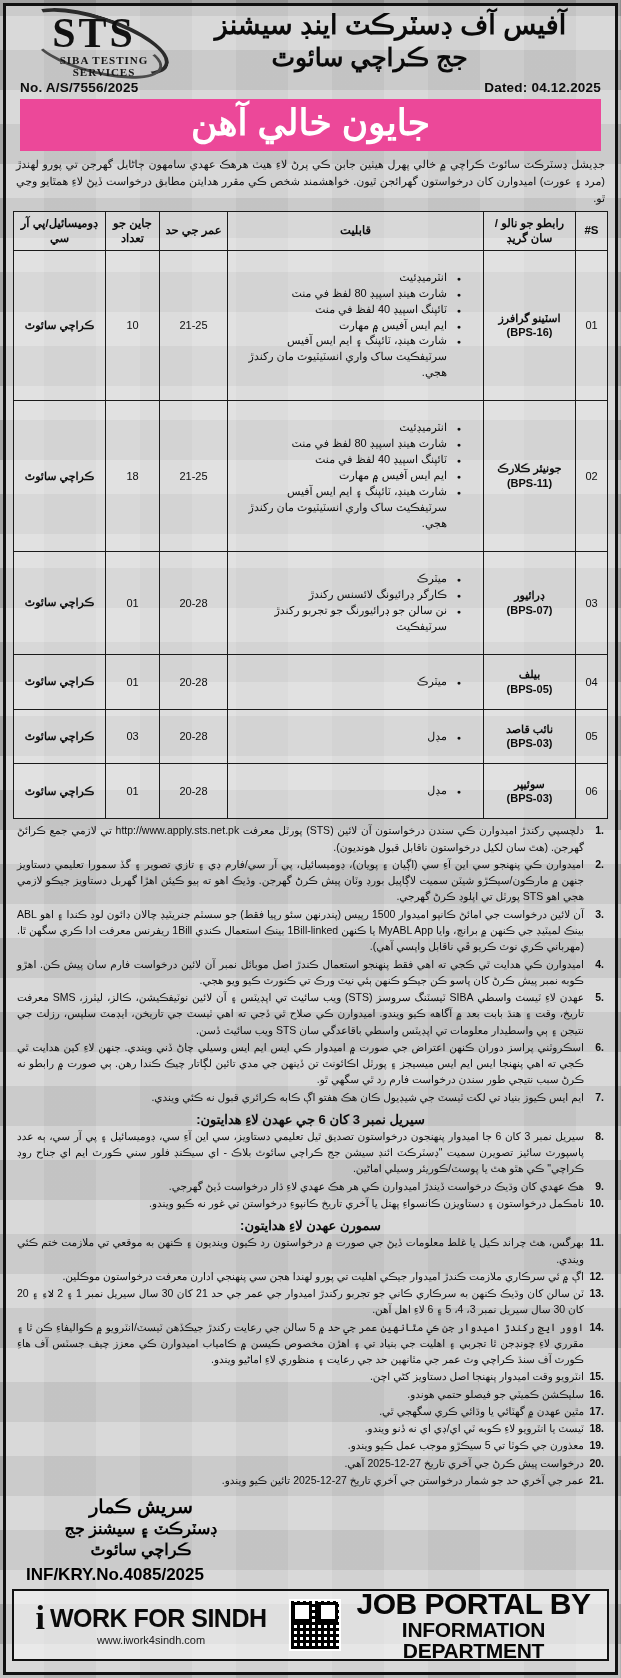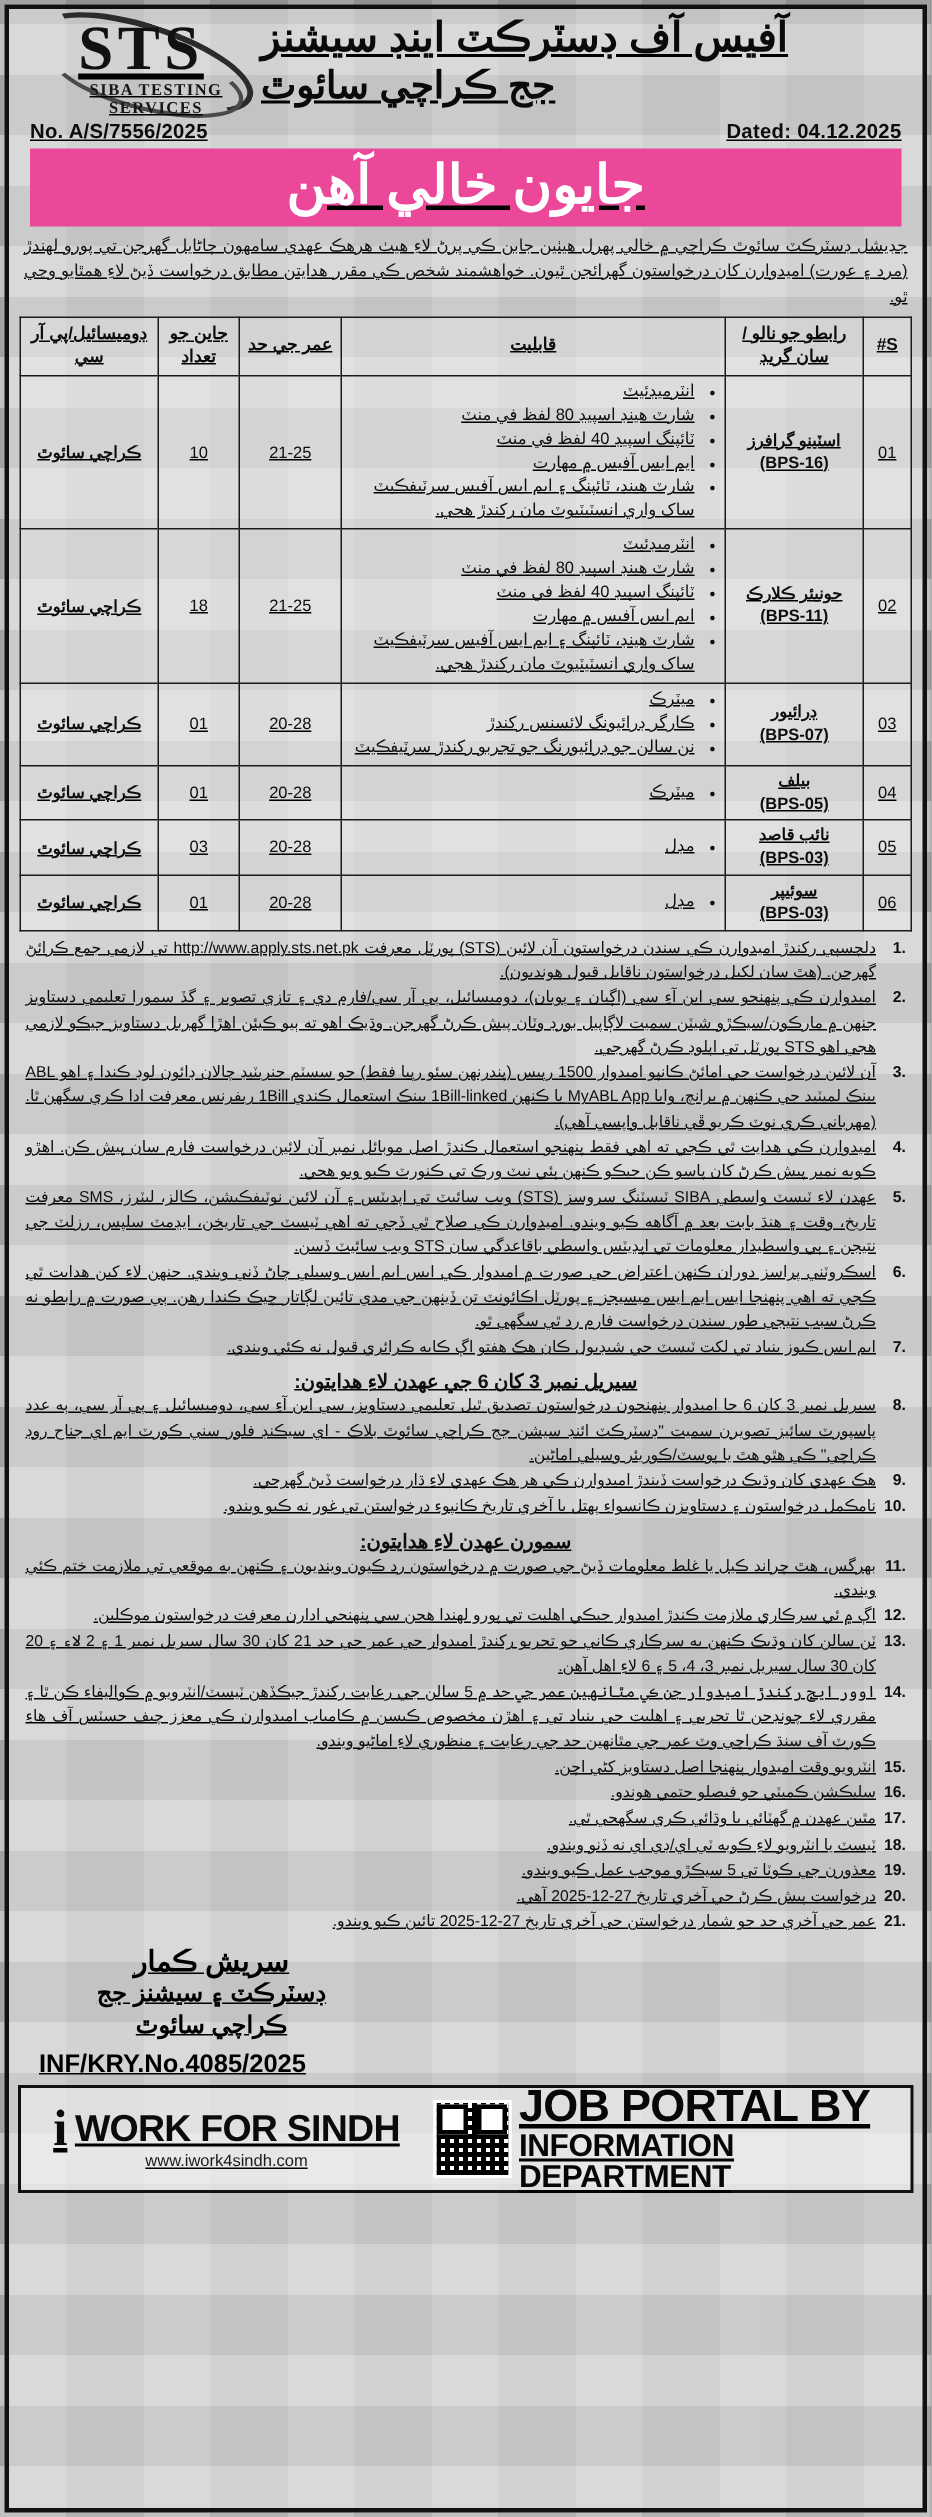--- a/index.html
+++ b/index.html
@@ -23,39 +23,38 @@
     opacity: .85;
     pointer-events: none;
   }
   .page {
     position: relative;
     z-index: 1;
     width: 621px;
     height: 1678px;
     padding: 3px;
     background: transparent;
-    text-decoration: underline;
   }
   .frame {
     border: 3px solid #111;
     background: rgba(236,236,236,0.55);
     height: 1672px;
     display: flex;
     flex-direction: column;
   }
   
   .masthead {
     display: flex;
     align-items: flex-start;
     justify-content: space-between;
     padding: 4px 8px 0 8px;
   }
   .masthead-titles {
     flex: 1;
-    text-align: left;
+    text-align: center;
     direction: rtl;
   }
   .title-line1 {
     font-size: 27px;
     font-weight: bold;
     color: #0a0a0a;
     line-height: 1.18;
     letter-spacing: .5px;
     white-space: nowrap;
   }
@@ -168,21 +167,21 @@
     text-align: center;
     line-height: 1.3;
     padding: 4px 3px;
   }
   .col-sn { width: 32px; text-align: center; font-size: 12px; }
   .col-post { width: 92px; text-align: center; line-height: 1.35; font-weight: bold; }
   .col-qual { text-align: right; }
   .col-age { width: 68px; text-align: center; font-size: 12px; }
   .col-count { width: 54px; text-align: center; font-size: 12px; }
   .col-dom { width: 92px; text-align: center; font-weight: bold; }
-  .qual-list { margin: 0; padding: 0 14px 0 0; list-style: none; }
+  .qual-list { margin: 16px; padding: 0 14px 0 0; list-style: none; }
   .qual-list li {
     position: relative;
     line-height: 1.45;
     padding-right: 2px;
   }
   .qual-list li:before {
     content: "\25CF";
     position: absolute;
     right: -12px;
     font-size: 7px;
@@ -293,21 +292,21 @@
     position: absolute;
     width: 14px; height: 14px;
     border: 3px solid #000;
     background: #fff;
   }
   .qr:before { top: 1px; left: 1px; }
   .qr:after  { top: 1px; right: 1px; }
   .footer-right {
     flex: 1;
     padding-right: 6px;
-    text-align: left;
+    text-align: center;
     line-height: 1.0;
   }
   .jp1 { font-size: 30px; font-weight: bold; letter-spacing: -.5px; color: #070707; }
   .jp2 { font-size: 21px; font-weight: bold; letter-spacing: -.3px; color: #070707; }
 </style>
 </head>
 <body>
 
 <div class="watermark"></div>
 

